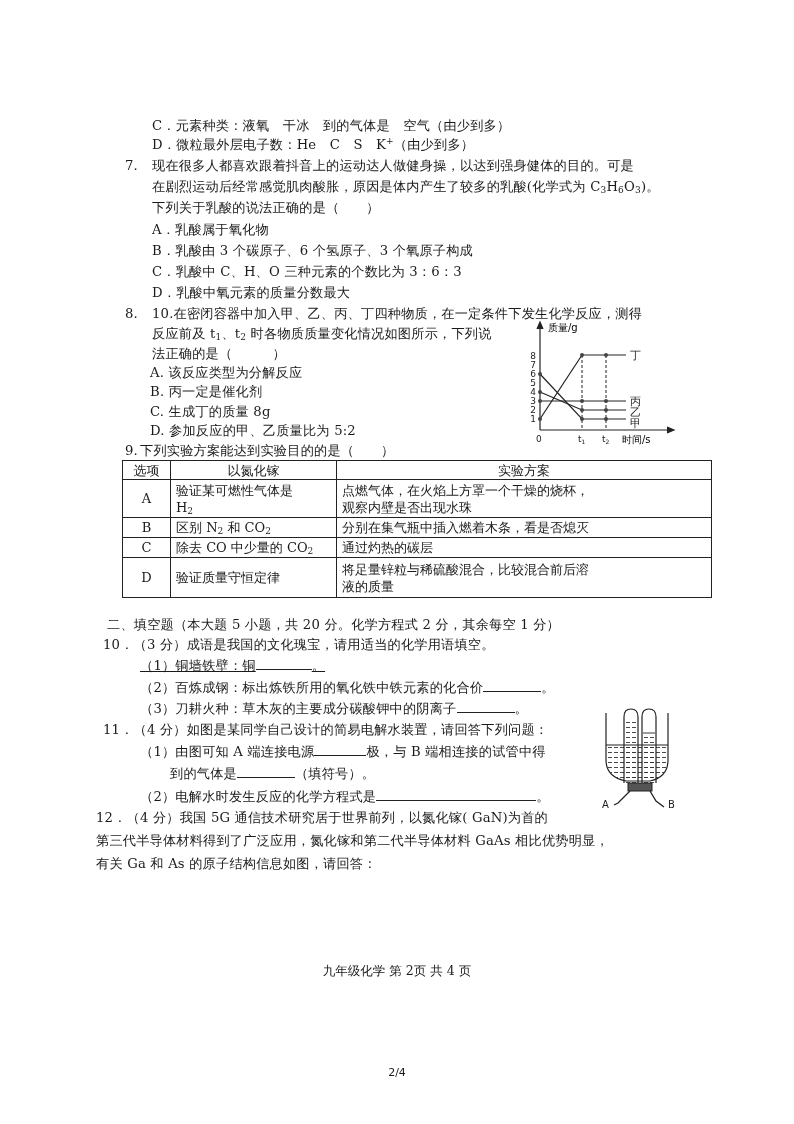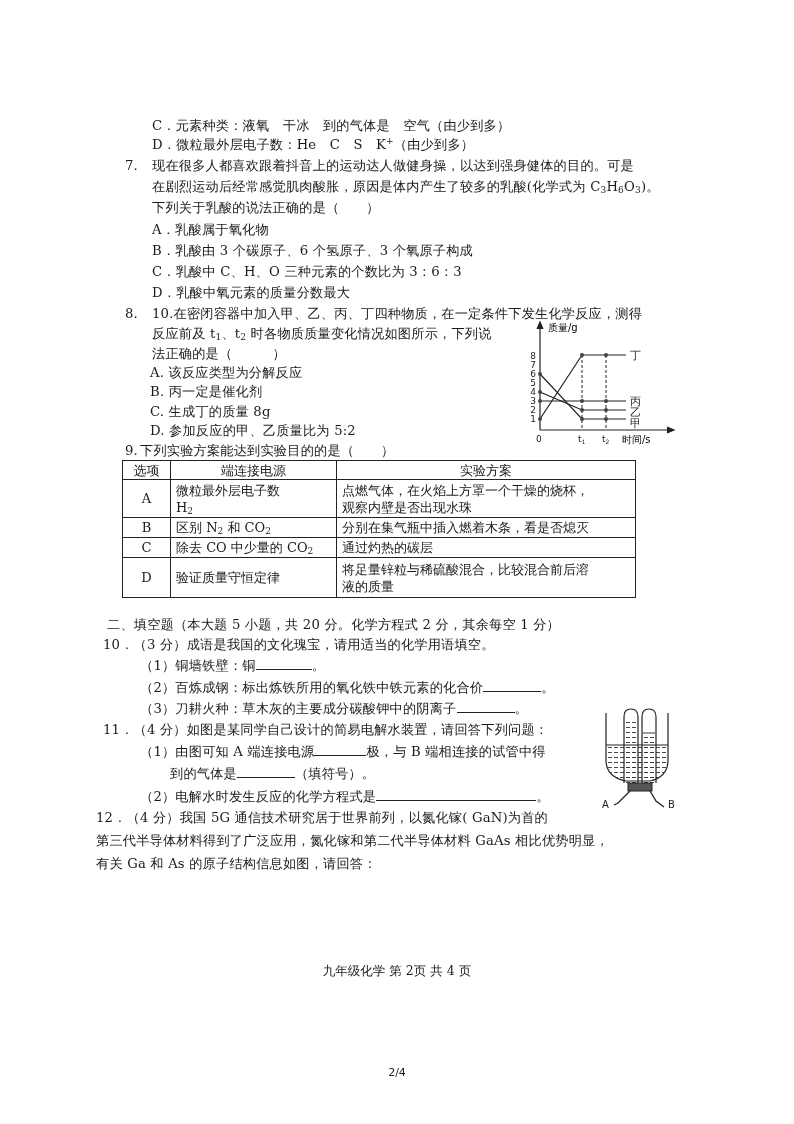--- a/index.html
+++ b/index.html
@@ -2,21 +2,21 @@
 <html><head>
 <meta charset="utf-8">
 <style>
   * { margin:0; padding:0; box-sizing:border-box; }
   html, body { width:794px; height:1124px; background:#ffffff; overflow:hidden; }
   body { position:relative; font-family:"DejaVu Serif","Liberation Serif",serif; color:#1a1a1a; font-size:13px; }
   .ln { position:absolute; white-space:nowrap; line-height:18px; font-size:13.2px; letter-spacing:0.2px; }
   .blank { display:inline-block; border-bottom:1px solid #222; height:13px; vertical-align:baseline; }
   sub { font-size:9px; vertical-align:-2px; line-height:0; }
   sup { font-size:9px; vertical-align:5px; line-height:0; }
-  table.exp { position:absolute; left:122px; top:460px; width:514px; border-collapse:collapse; font-size:13px; }
+  table.exp { position:absolute; left:122px; top:460px; width:590px; border-collapse:collapse; font-size:13px; }
   table.exp td, table.exp th { border:1.3px solid #222; padding:0 5px; line-height:17px; font-weight:normal; vertical-align:middle; }
   table.exp th { text-align:center; height:19px; }
   table.exp td.opt { text-align:center; width:48px; }
   table.exp td.goal { width:166px; }
   .footer { position:absolute; left:0; width:794px; text-align:center; font-size:12.5px; }
   svg text { font-family:"DejaVu Sans","Liberation Sans",sans-serif; }
 </style>
 </head>
 <body>
 
@@ -100,26 +100,26 @@
   <text x="102" y="125" font-size="10">时间/s</text>
 </svg>
 
 <div class="ln" style="left:125px; top:442px;">9.</div>
 <div class="ln" style="left:140px; top:442px;">下列实验方案能达到实验目的的是（　　）</div>
 
 <table class="exp">
   <tbody>
       <tr>
     <th style="width:48px;">选项</th>
-    <th style="width:166px;">端连接电源</th>
+    <th style="width:166px;">以氮化镓</th>
     <th>实验方案</th>
   </tr>
   <tr style="height:38px;">
     <td class="opt">A</td>
-    <td class="goal"><span>微粒最外层电子数</span><br><span>H</span><sub>2</sub></td>
+    <td class="goal"><span>验证某可燃性气体是</span><br><span>H</span><sub>2</sub></td>
     <td><span>点燃气体，在火焰上方罩一个干燥的烧杯，</span><br><span>观察内壁是否出现水珠</span></td>
   </tr>
   <tr style="height:20px;">
     <td class="opt">B</td>
     <td class="goal"><span>区别 N</span><sub>2</sub><span> 和 CO</span><sub>2</sub></td>
     <td>分别在集气瓶中插入燃着木条，看是否熄灭</td>
   </tr>
   <tr style="height:20px;">
     <td class="opt">C</td>
     <td class="goal"><span>除去 CO 中少量的 CO</span><sub>2</sub></td>
@@ -129,21 +129,21 @@
     <td class="opt">D</td>
     <td class="goal">验证质量守恒定律</td>
     <td><span>将足量锌粒与稀硫酸混合，比较混合前后溶</span><br><span>液的质量</span></td>
   </tr>
 </tbody>
   </table>
 
 <div class="ln" style="left:107px; top:616px;">二、填空题（本大题 5 小题，共 20 分。化学方程式 2 分，其余每空 1 分）</div>
 
 <div class="ln" style="left:103px; top:636px;">10．（3 分）成语是我国的文化瑰宝，请用适当的化学用语填空。</div>
-<div class="ln" style="left:140px; top:657px;"><span>（1）铜墙铁壁：铜</span><span class="blank" style="width:56px;"></span><span>。</span></div>
+<div class="ln" style="left:140px; top:657px;text-decoration:underline;"><span>（1）铜墙铁壁：铜</span><span class="blank" style="width:56px;"></span><span>。</span></div>
 <div class="ln" style="left:140px; top:679px;"><span>（2）百炼成钢：标出炼铁所用的氧化铁中铁元素的化合价</span><span class="blank" style="width:58px;"></span><span>。</span></div>
 <div class="ln" style="left:140px; top:700px;"><span>（3）刀耕火种：草木灰的主要成分碳酸钾中的阴离子</span><span class="blank" style="width:58px;"></span><span>。</span></div>
 
 <div class="ln" style="left:103px; top:721px;">11．（4 分）如图是某同学自己设计的简易电解水装置，请回答下列问题：</div>
 <div class="ln" style="left:140px; top:743px;"><span>（1）由图可知 A 端连接电源</span><span class="blank" style="width:52px;"></span><span>极，与 B 端相连接的试管中得</span></div>
 <div class="ln" style="left:170px; top:765px;"><span>到的气体是</span><span class="blank" style="width:58px;"></span><span>（填符号）。</span></div>
 <div class="ln" style="left:140px; top:788px;"><span>（2）电解水时发生反应的化学方程式是</span><span class="blank" style="width:160px;"></span><span>。</span></div>
 
 <svg style="position:absolute; left:596px; top:705px;" width="90" height="105" viewBox="0 0 90 105">
   <defs>

